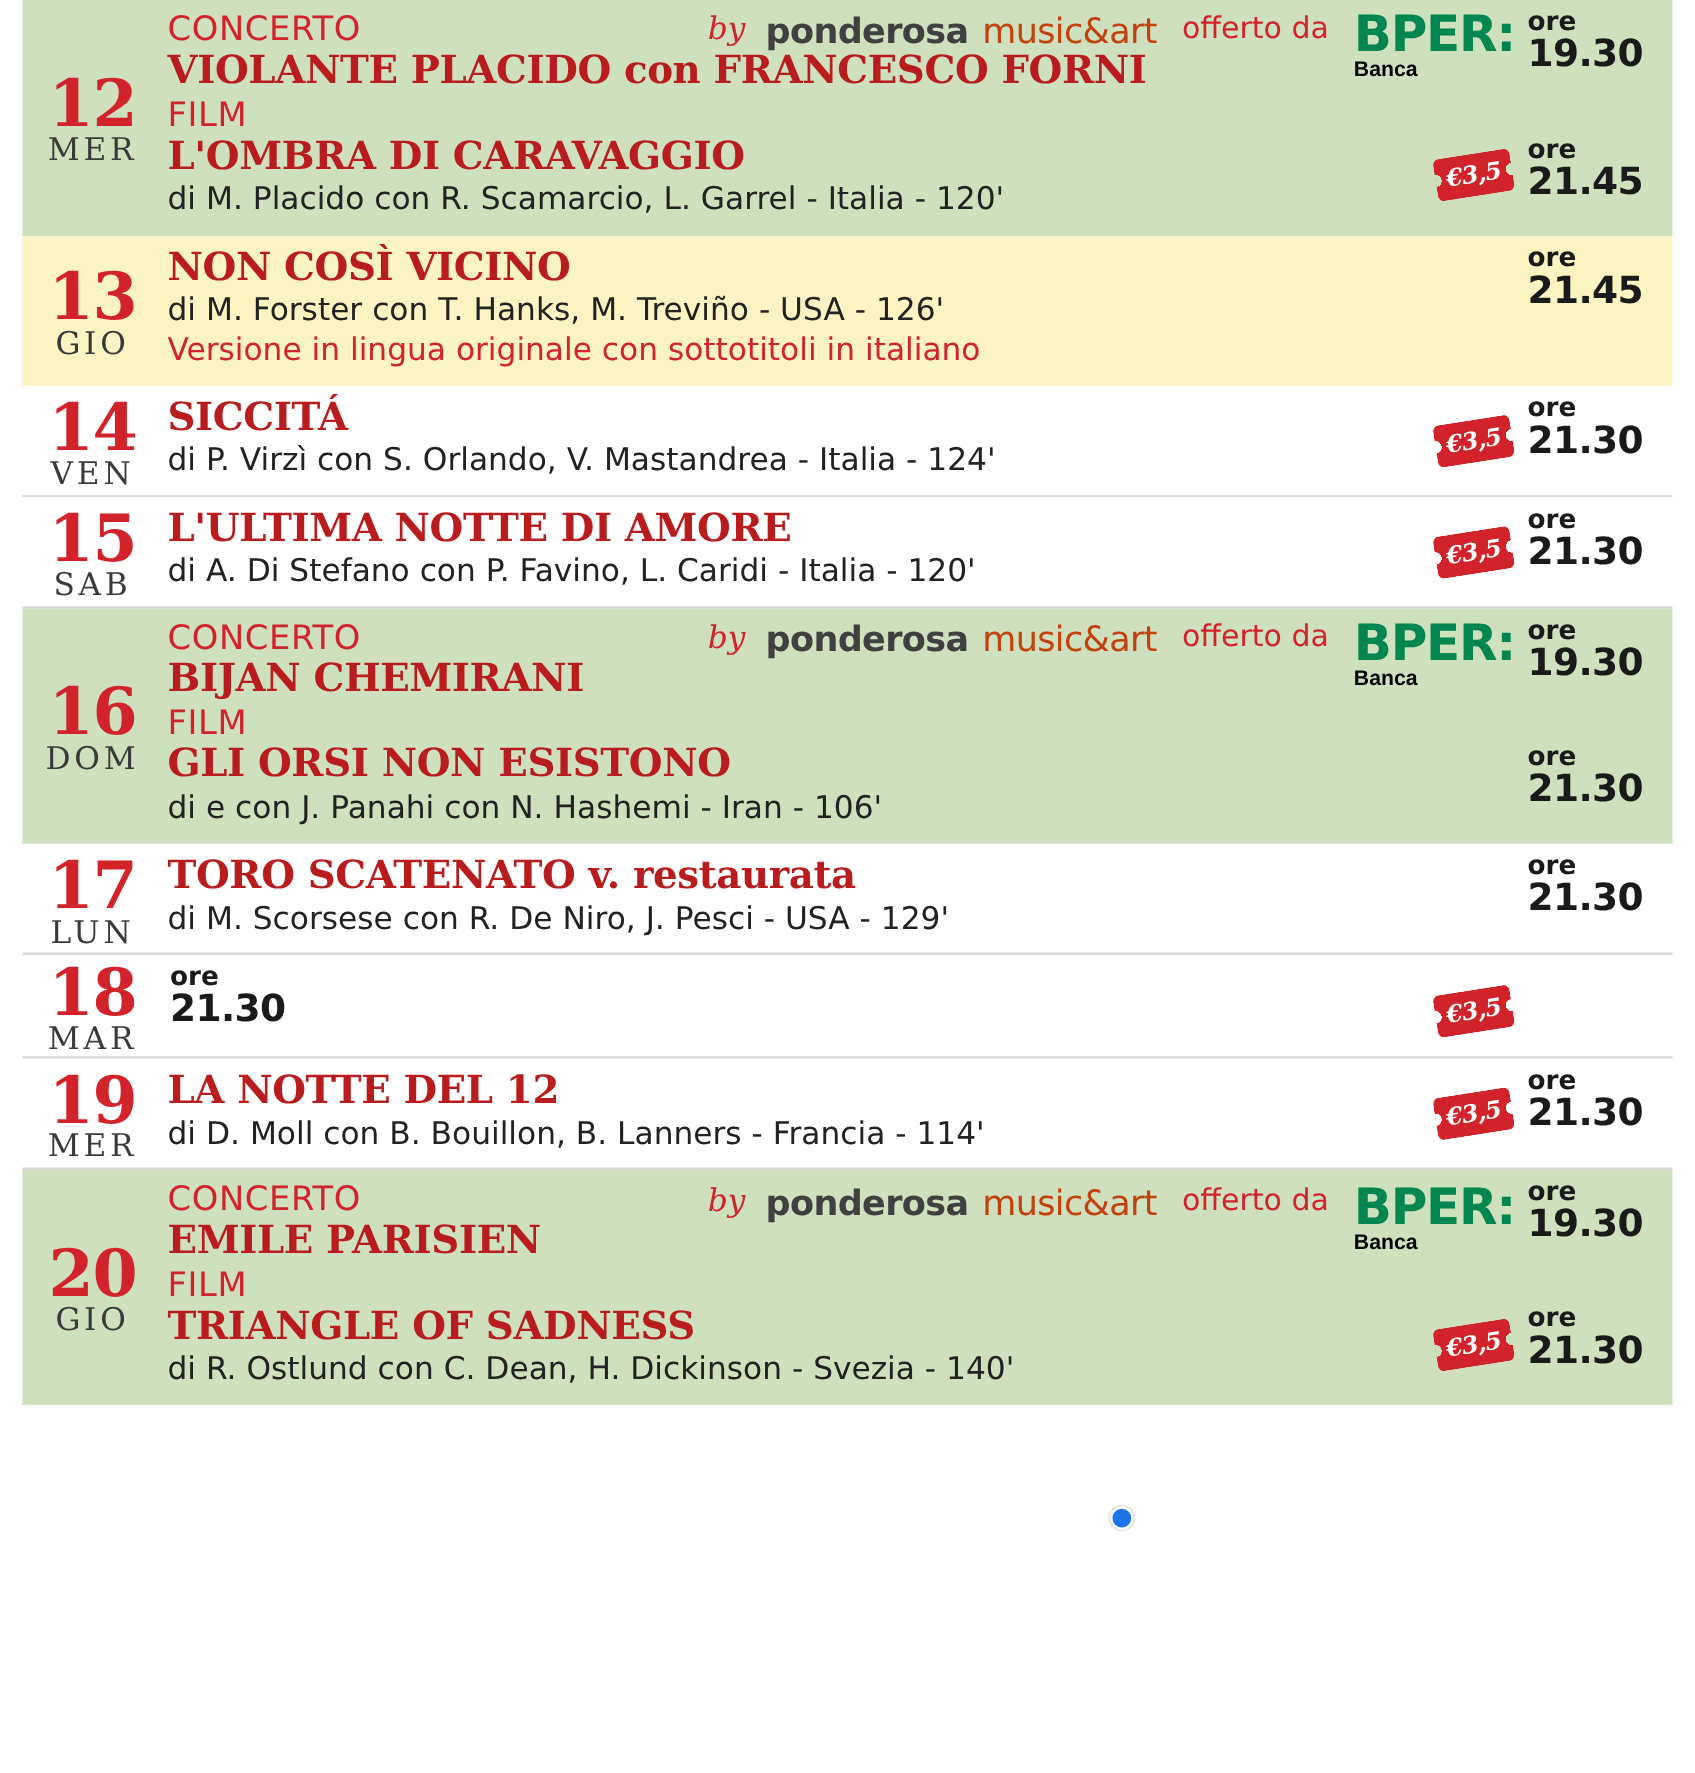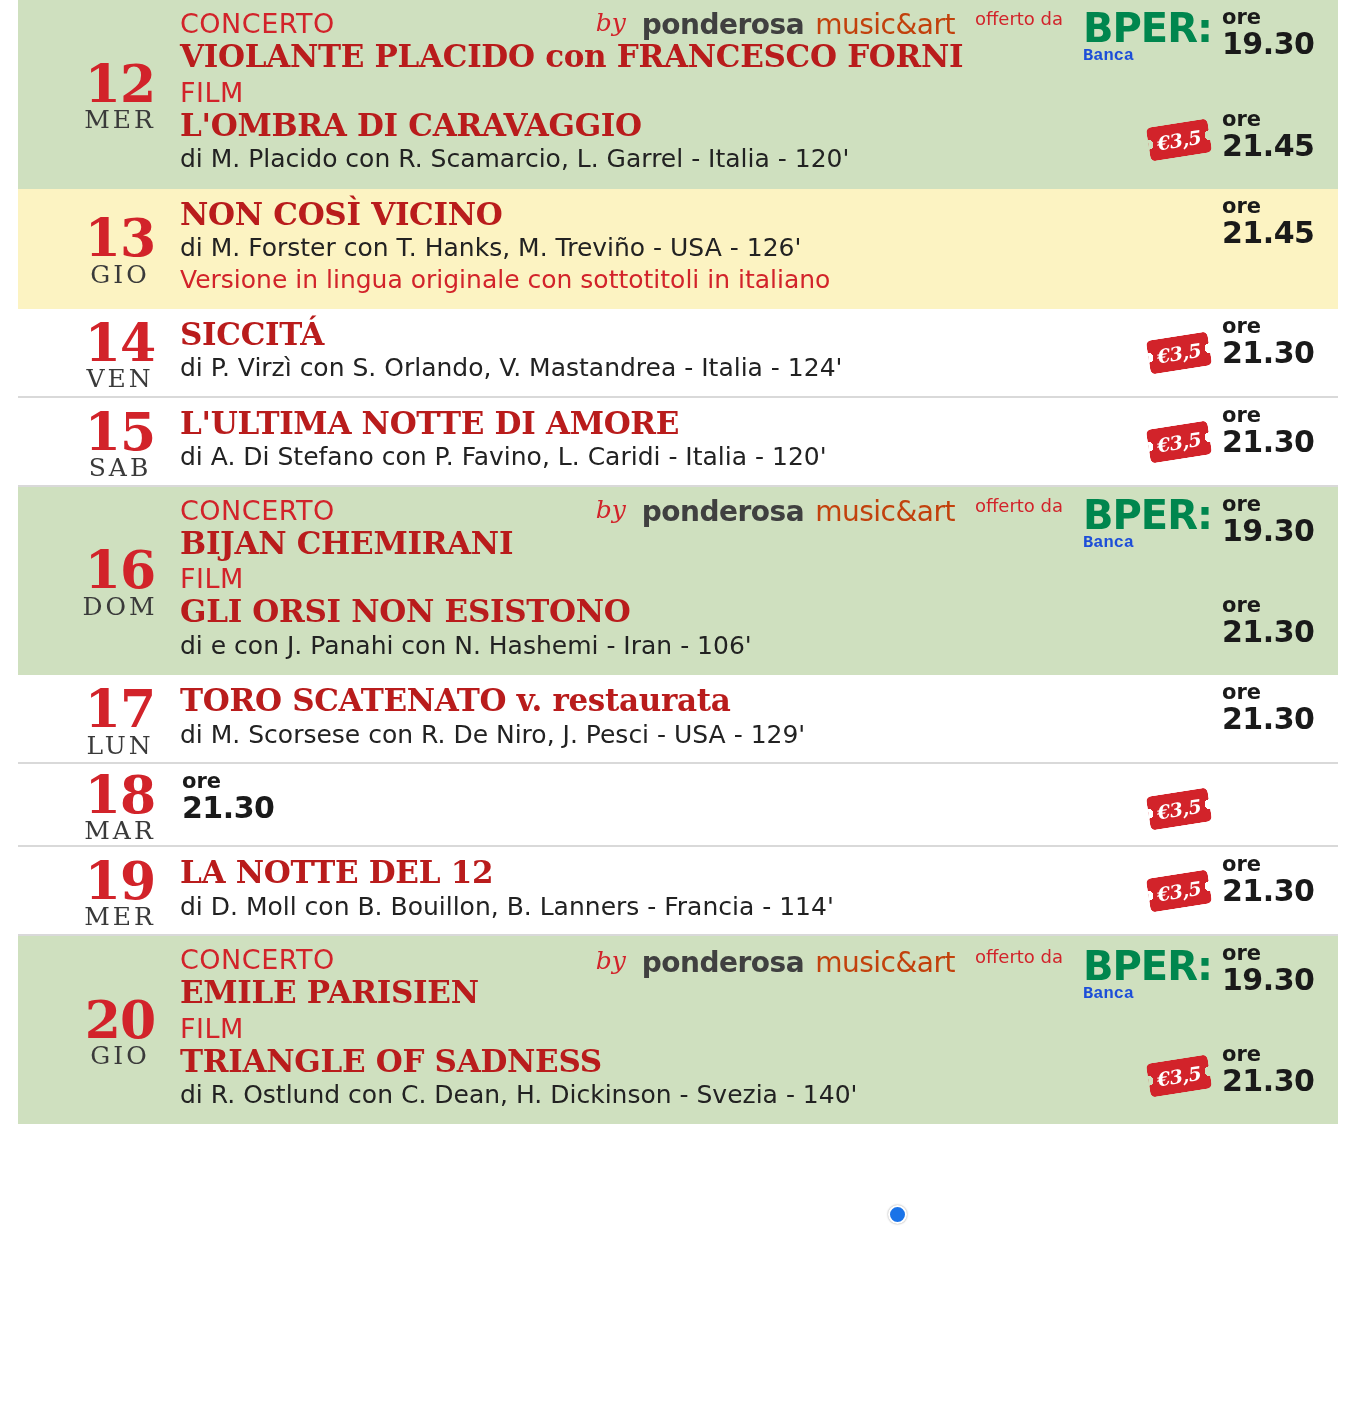--- a/index.html
+++ b/index.html
@@ -34,21 +34,20 @@
 
   .date-cell {
     width: 112px;
     min-width: 112px;
     text-align: center;
     padding-top: 6px;
     display: flex;
     flex-direction: column;
     justify-content: center;
     align-items: center;
-    padding-left: 46px;
   }
   .date-num {
     font-family: "DejaVu Serif", serif;
     font-weight: bold;
     font-size: 52px;
     line-height: 0.95;
     color: #d2232a;
     letter-spacing: -1px;
   }
   .date-dow {
@@ -150,44 +149,44 @@
   }
   .sponsor .pond-light {
     font-family: "DejaVu Sans", sans-serif;
     font-size: 28px;
     color: #c2410c;
     letter-spacing: -0.5px;
     margin-left: -5px;
   }
   .sponsor .offerto {
     font-family: "DejaVu Sans", sans-serif;
-    font-size: 18px;
+    font-size: 24px;
     color: #d2232a;
     margin-left: 4px;
   }
   .bper {
     display: inline-block;
     text-align: left;
     margin-left: 4px;
     position: relative;
     top: 2px;
   }
   .bper .bper-main {
     font-family: "DejaVu Sans", sans-serif;
     font-weight: bold;
     font-size: 40px;
     color: #00864e;
     line-height: 0.9;
     letter-spacing: -1px;
   }
   .bper .bper-sub {
-    font-family: Liberation Mono, monospace;
+    font-family: Liberation Sans, sans-serif;
     font-weight: bold;
     font-size: 17px;
-    color: #1d4ed8;
+    color: #000000;
     line-height: 1;
     display: block;
     margin-top: 1px;
   }
 
   
   .ticket {
     position: absolute;
     width: 62px;
     height: 34px;

